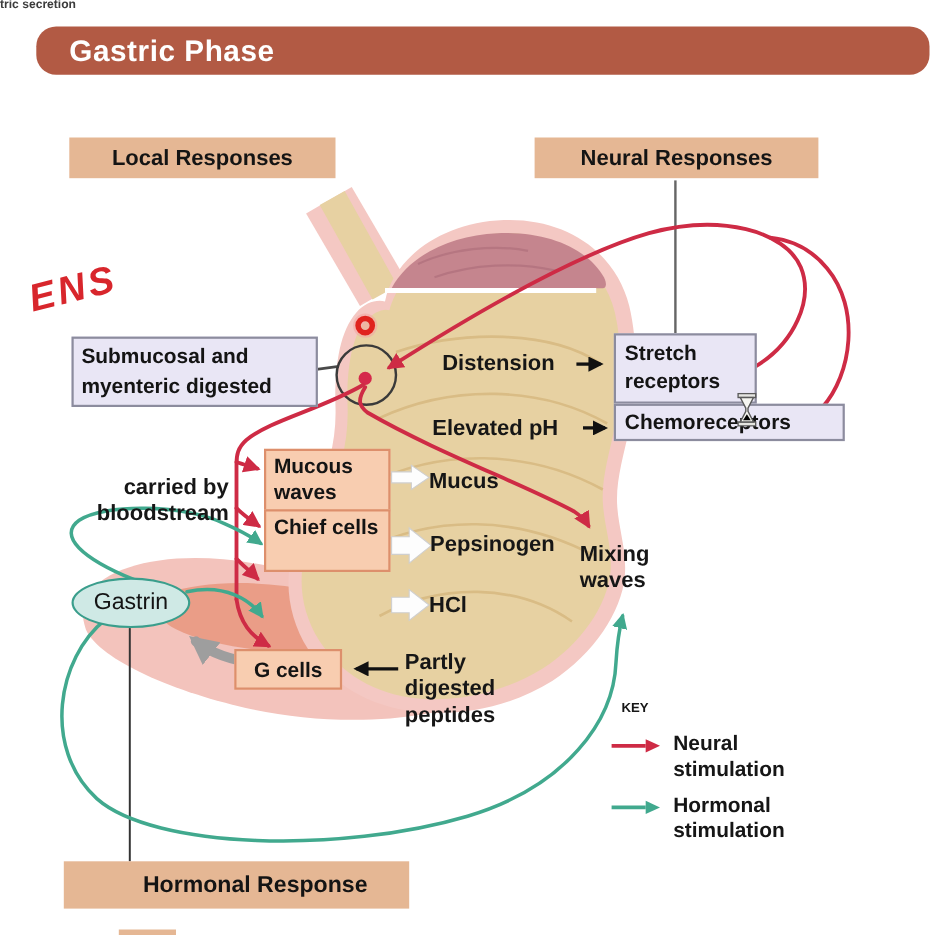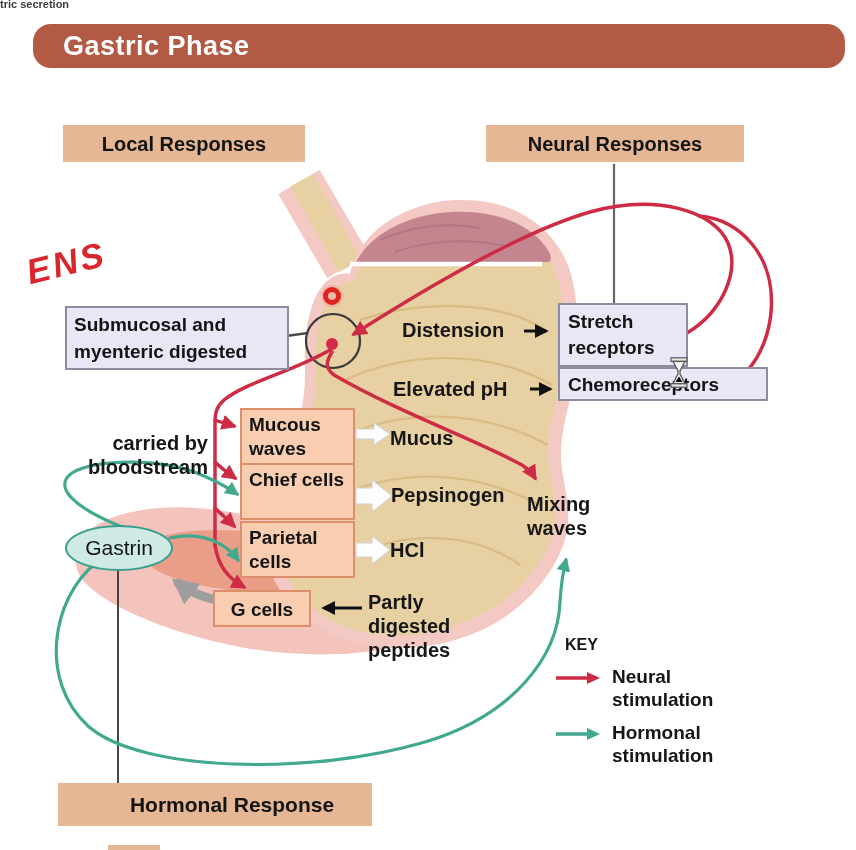--- a/index.html
+++ b/index.html
@@ -24,21 +24,21 @@
            line-height:24px;padding:3px 2px 0 7px;}
   .mucous{left:240px;top:408px;width:102px;height:50px;}
   .chief{left:240px;top:463px;width:102px;height:50px;}
   .parietal{left:240px;top:521px;width:102px;height:50px;}
   .gcells{left:213px;top:590px;width:94px;height:31px;text-align:center;line-height:32px;padding:2px 0 0 0;}
   .gastrin{left:65px;top:525px;width:104px;height:42px;background:#cfe9e5;border:2.5px solid #3a9e8c;
            border-radius:50%;z-index:3;text-align:center;line-height:42px;font-weight:normal;font-size:21px;}
   .ens{left:26px;top:243px;z-index:3;color:#d8262c;font-size:35px;font-weight:bold;font-style:italic;
        transform:rotate(-14deg);letter-spacing:3px;}
   .small{font-size:20px;line-height:24px;}
-  .keytitle{left:565px;top:636px;font-size:16px;}
+  .keytitle{left:565px;top:636px;font-size:12px;}
   .keytext{width:130px;font-size:19px;line-height:23px;}
   .cursor{left:668px;top:357px;width:22px;height:31px;z-index:10;}
   .strip{left:108px;top:845px;width:52px;height:5px;background:#e5b794;z-index:3;}
 </style>
 </head>
 <body>
 
 <div class="stage">
 
   <svg class="art" width="856" height="850" viewBox="0 0 856 850">
@@ -157,21 +157,20 @@
 
   <div class="abs lavbox plexus">Submucosal and myenteric digested</div>
 
   <div class="lbl small" style="left:402px;top:318px;">Distension</div>
   <div class="abs lavbox stretch">Stretch receptors</div>
   <div class="lbl small" style="left:393px;top:377px;">Elevated pH</div>
   <div class="abs lavbox chemo">Chemoreceptors</div>
 
   <div class="abs cellbox mucous">Mucous waves</div>
   <div class="abs cellbox chief">Chief cells</div>
-  <div class="abs cellbox parietal">Parietal cells</div>
   <div class="abs cellbox gcells">G cells</div>
 
   <div class="lbl small" style="left:390px;top:426px;">Mucus</div>
   <div class="lbl small" style="left:391px;top:483px;">Pepsinogen</div>
   <div class="lbl small" style="left:390px;top:538px;">HCl</div>
 
   <div class="lbl small" style="left:527px;top:492px;width:86px;">Mixing waves</div>
   <div class="lbl small" style="left:58px;top:431px;width:150px;text-align:right;">carried by bloodstream</div>
   <div class="lbl small" style="left:368px;top:590px;width:110px;">Partly digested peptides</div>
 

